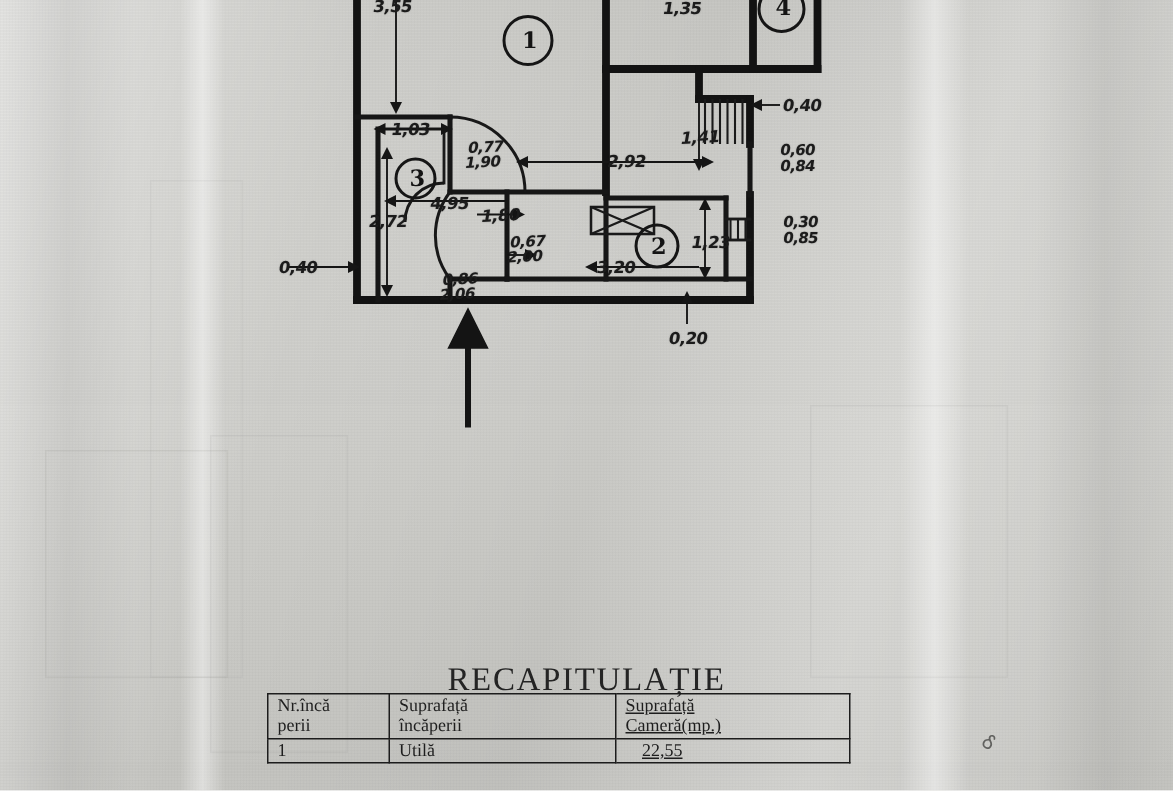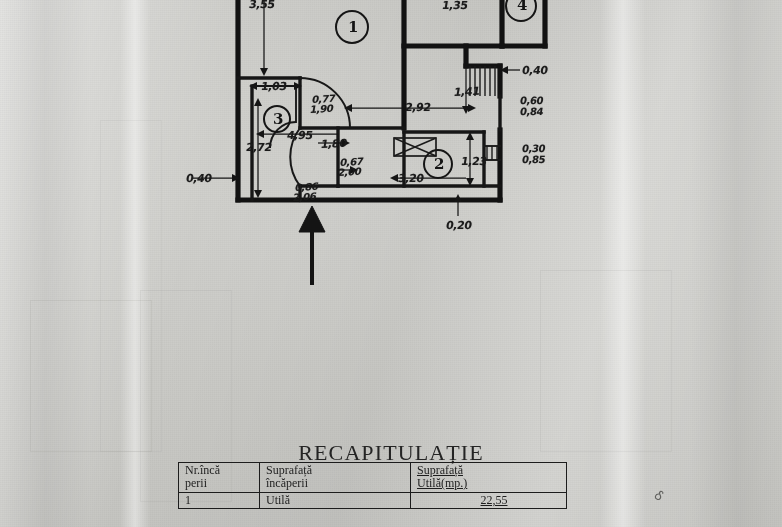--- a/index.html
+++ b/index.html
@@ -108,21 +108,21 @@
     font-size: 12px;
     color: #1e1e1e;
     background: transparent;
   }
   .recap td {
     border: 1.6px solid #1c1c1c;
     padding: 1px 6px;
     vertical-align: top;
     line-height: 1.12;
   }
-  .recap td.c { text-align: center; padding-left: 17px; }
+  .recap td.c { text-align: left; padding-left: 17px; }
   .c-no   { width: 68px; }
   .c-dest { width: 138px; }
   .c-area { width: 132px; text-decoration: underline; }
   .hdr-l2 { display: block; }
   
   .speck {
     position: absolute;
     color: #3a3a38;
     font-family: "DejaVu Sans", sans-serif;
     font-size: 13px;
@@ -316,21 +316,21 @@
         <td class="c-no">
           <span class="hdr-l2">Nr.încă</span>
           <span class="hdr-l2">perii</span>
         </td>
         <td class="c-dest">
           <span class="hdr-l2">Suprafață</span>
           <span class="hdr-l2">încăperii</span>
         </td>
         <td class="c-area">
           <span class="hdr-l2">Suprafață</span>
-          <span class="hdr-l2">Utilă(mp.)</span>
+          <span class="hdr-l2">Cameră(mp.)</span>
         </td>
       </tr>
       <tr>
         <td class="c-no">1</td>
         <td class="c-dest">Utilă</td>
         <td class="c-area c">22,55</td>
       </tr>
     </tbody>
   </table>
 

